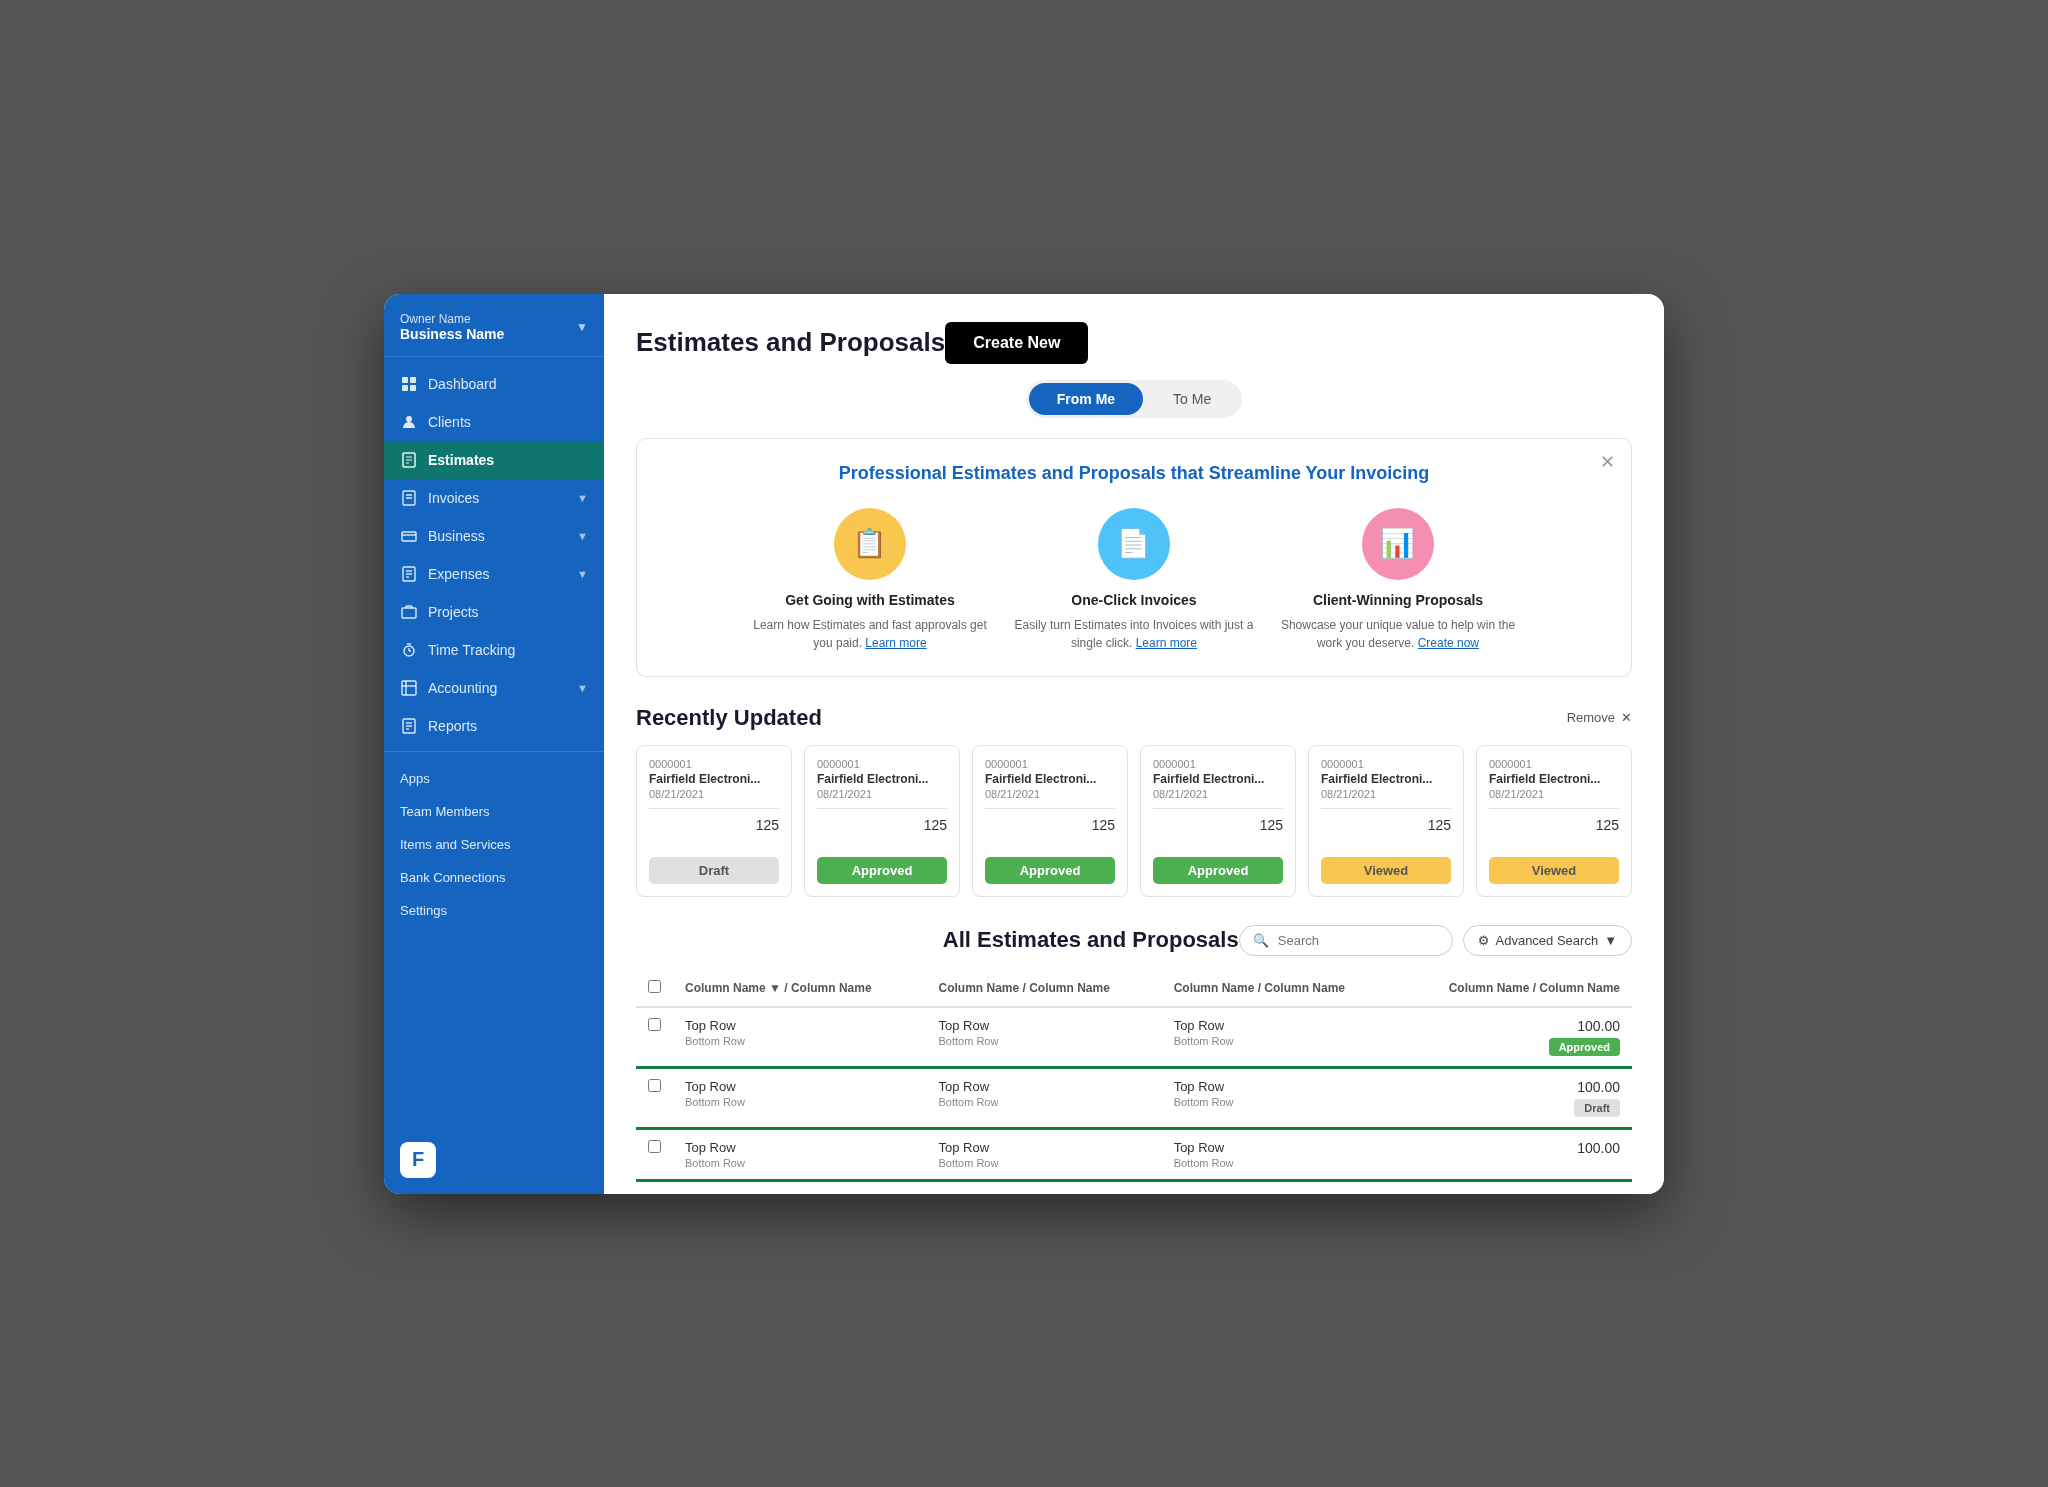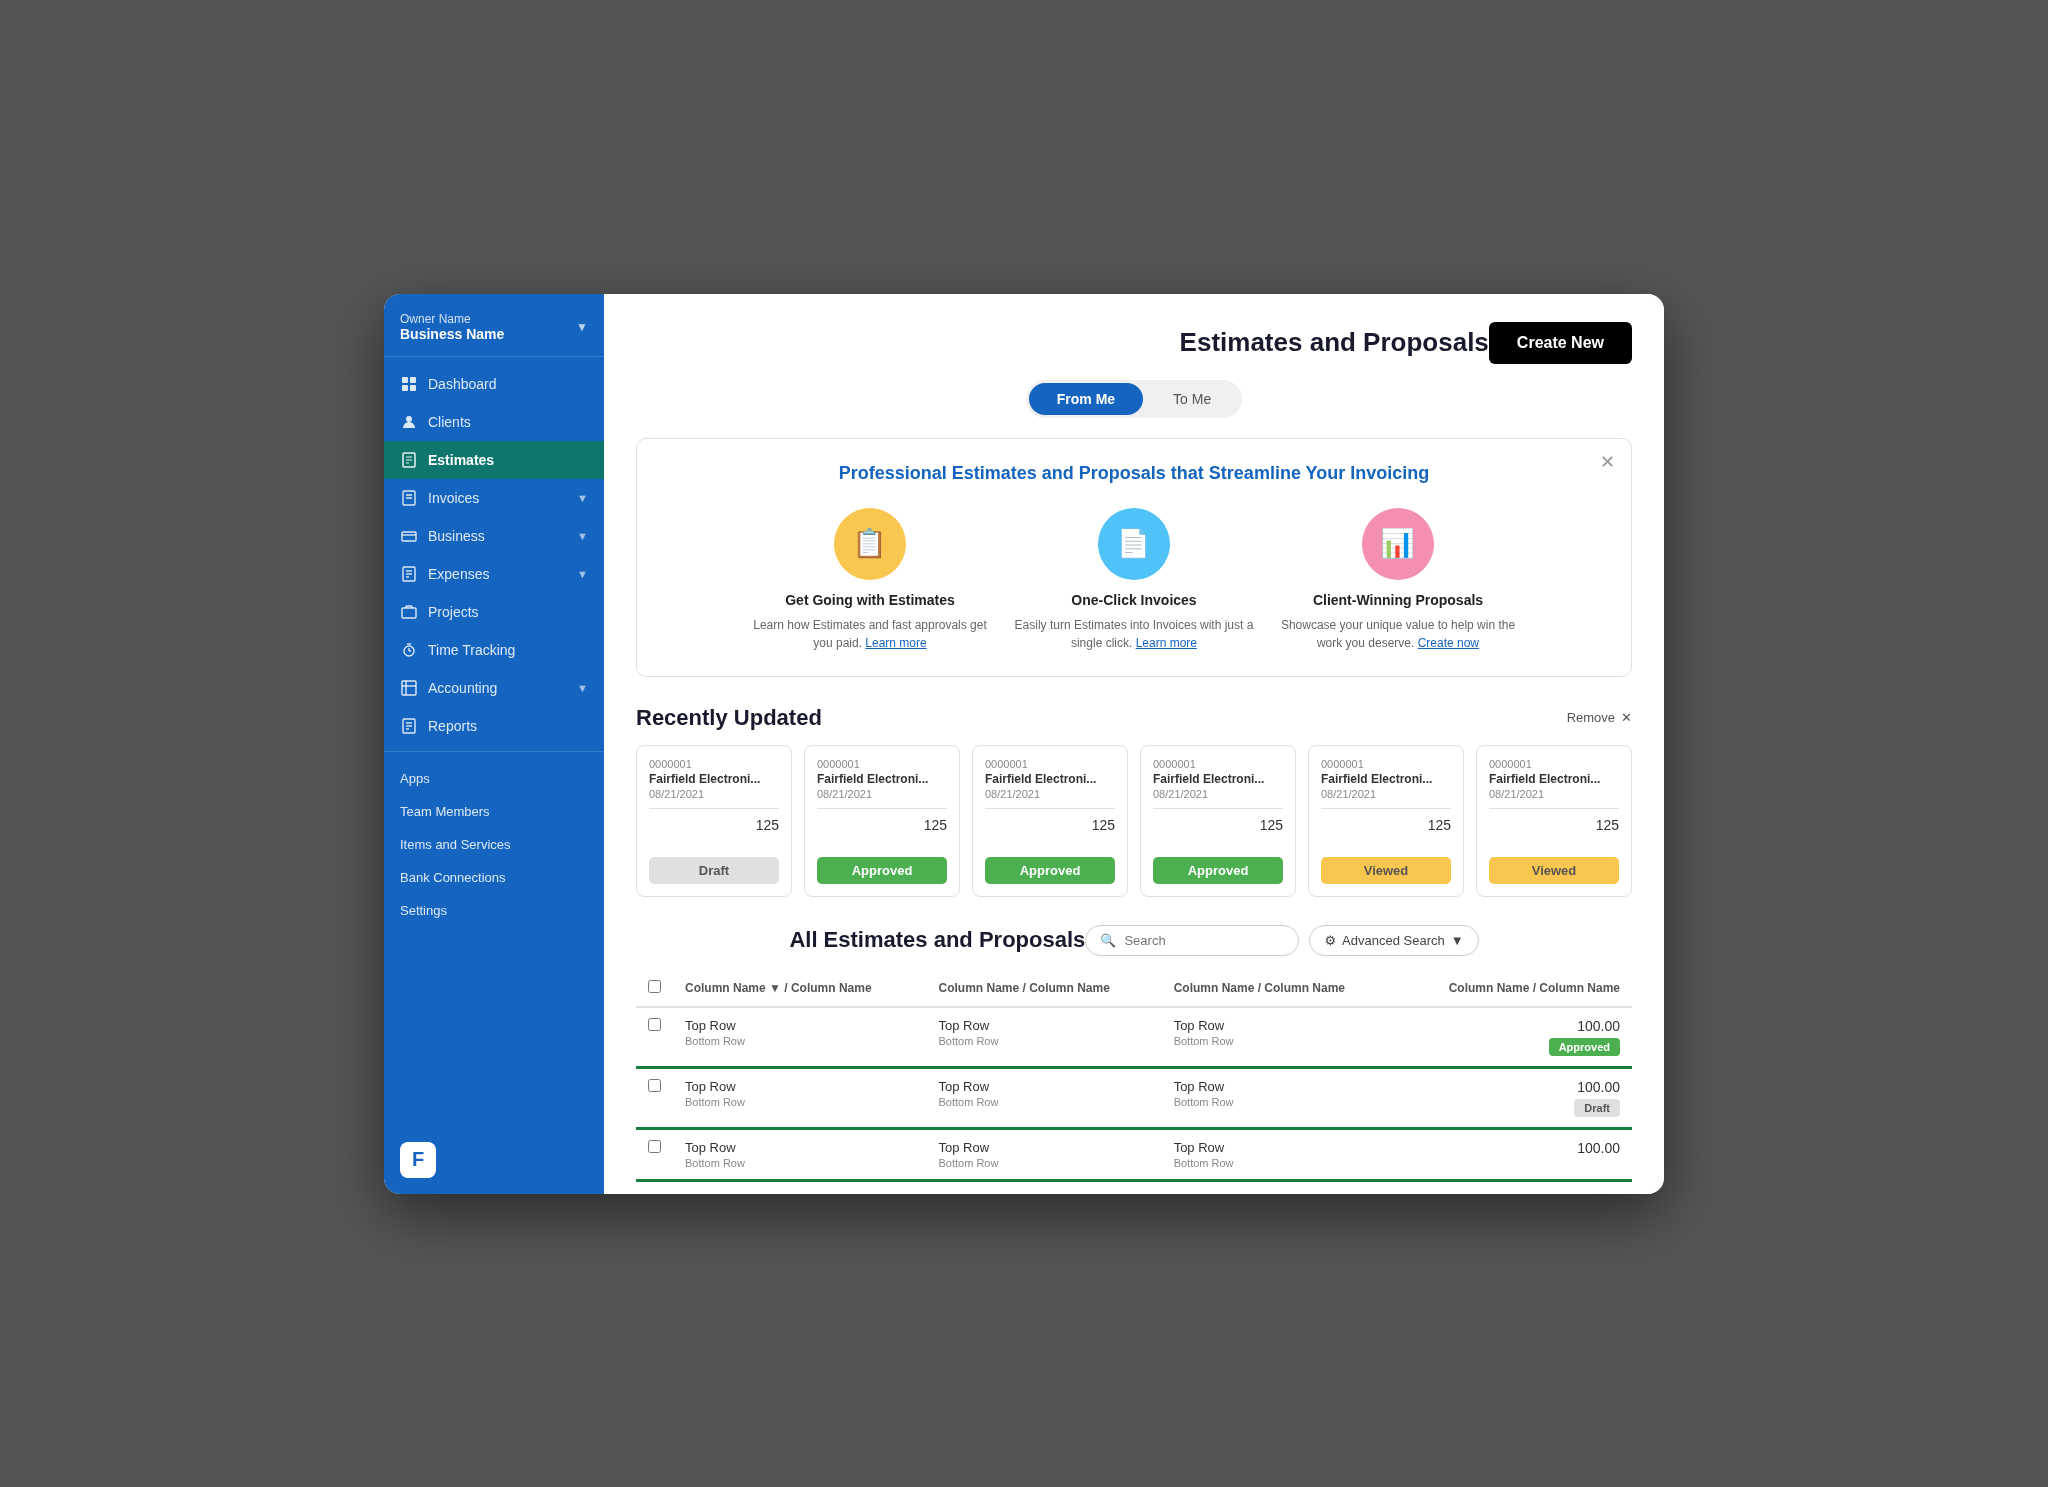--- a/index.html
+++ b/index.html
@@ -122,21 +122,21 @@
     .main-content {
       flex: 1;
       background: #fff;
       border-radius: 0 16px 16px 0;
       overflow-y: auto;
       padding: 28px 32px;
     }
     .page-header {
       display: flex;
       align-items: center;
-      justify-content: flex-end;
+      justify-content: flex-start;
       margin-bottom: 16px;
     }
     .page-title {
       font-size: 26px;
       font-weight: 700;
       color: #1a1a2e;
     }
     .btn-create {
       background: #000000;
       color: #fff;
@@ -315,21 +315,21 @@
       font-weight: 700;
     }
     .card-status.draft { background: #e0e0e0; color: #555; }
     .card-status.approved { background: #4caf50; color: #fff; }
     .card-status.viewed { background: #f9c74f; color: #555; }
 
     
     .all-section-header {
       display: flex;
       align-items: center;
-      justify-content: center;
+      justify-content: flex-end;
       margin-bottom: 14px;
     }
     .search-bar {
       display: flex;
       align-items: center;
       gap: 10px;
     }
     .search-input-wrap {
       border: 1px solid #ccc;
       border-radius: 22px;

